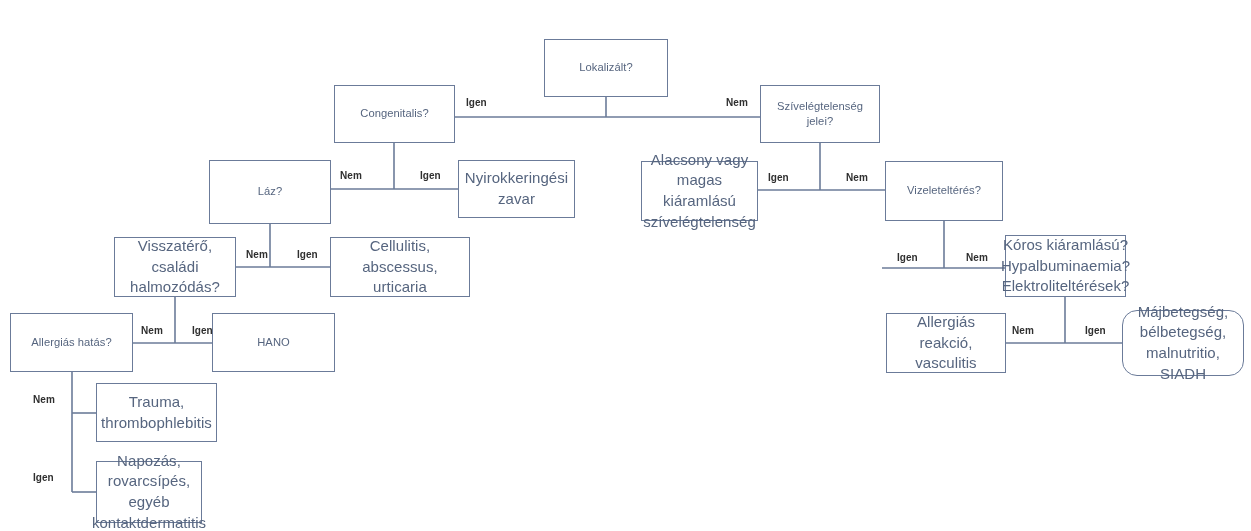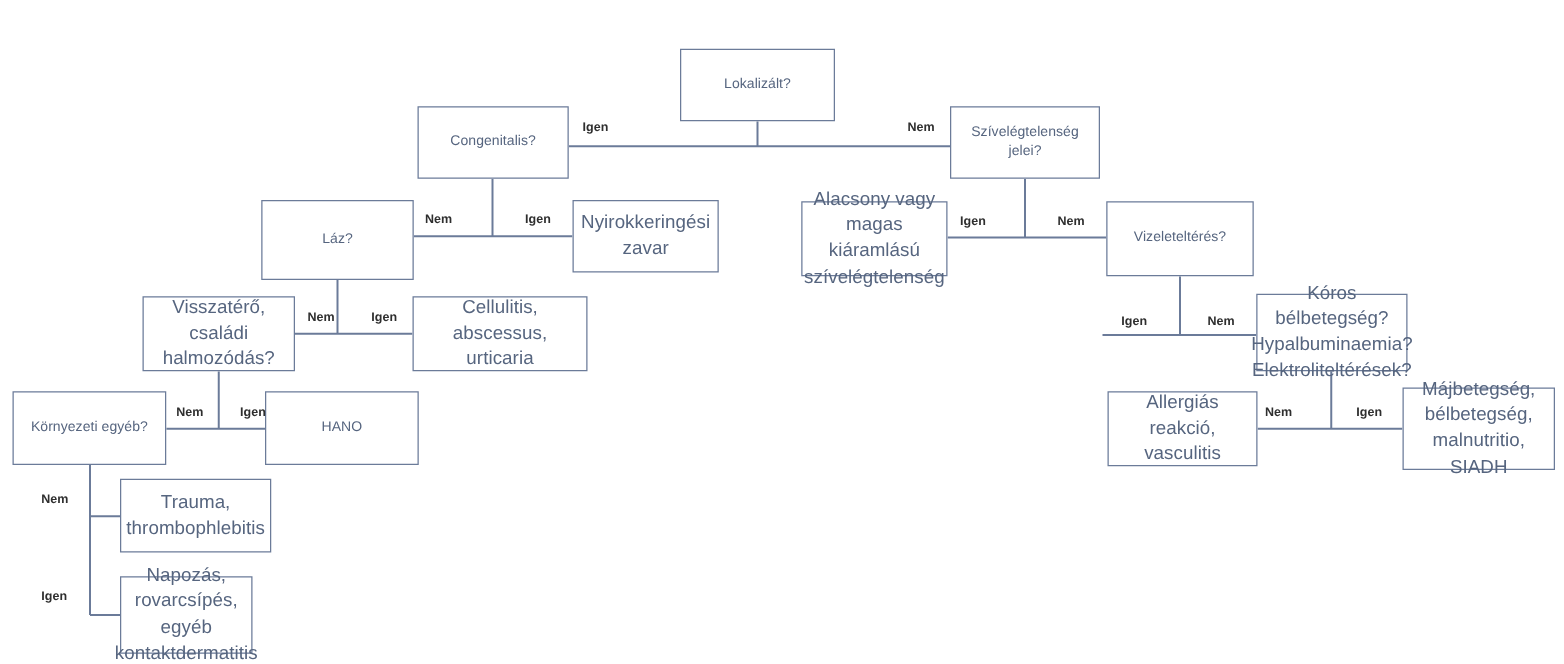--- a/index.html
+++ b/index.html
@@ -83,28 +83,28 @@
     <div class="node" style="left: 209px; top: 160px; width: 122px; height: 64px; border-color: rgb(107, 123, 153); color: rgb(86, 101, 127);">Láz?</div>
     <div class="node small" style="left: 458px; top: 160px; width: 117px; height: 58px; border-color: rgb(107, 123, 153); color: rgb(86, 101, 127);">Nyirokkeringési zavar</div>
     <div class="node small" style="left: 641px; top: 161px; width: 117px; height: 60px; border-color: rgb(107, 123, 153); color: rgb(86, 101, 127);">Alacsony vagy magas
 kiáramlású
 szívelégtelenség</div>
     <div class="node" style="left: 885px; top: 161px; width: 118px; height: 60px; border-color: rgb(107, 123, 153); color: rgb(86, 101, 127);">Vizeleteltérés?</div>
     <div class="node small" style="left: 114px; top: 237px; width: 122px; height: 60px; border-color: rgb(107, 123, 153); color: rgb(86, 101, 127);">Visszatérő, családi
 halmozódás?</div>
     <div class="node small" style="left: 330px; top: 237px; width: 140px; height: 60px; border-color: rgb(107, 123, 153); color: rgb(86, 101, 127);">Cellulitis, abscessus,
 urticaria</div>
-    <div class="node small" style="left: 1005px; top: 235px; width: 121px; height: 62px; border-color: rgb(107, 123, 153); color: rgb(86, 101, 127);">Kóros bélbetegség?
+    <div class="node small" style="left: 1005px; top: 235px; width: 121px; height: 62px; border-color: rgb(107, 123, 153); color: rgb(86, 101, 127);">Kóros kiáramlású?
 Hypalbuminaemia?
 Elektroliteltérések?</div>
-    <div class="node" style="left: 10px; top: 313px; width: 123px; height: 59px; border-color: rgb(107, 123, 153); color: rgb(86, 101, 127);">Környezeti egyéb?</div>
+    <div class="node" style="left: 10px; top: 313px; width: 123px; height: 59px; border-color: rgb(107, 123, 153); color: rgb(86, 101, 127);">Allergiás hatás?</div>
     <div class="node" style="left: 212px; top: 313px; width: 123px; height: 59px; border-color: rgb(107, 123, 153); color: rgb(86, 101, 127);">HANO</div>
     <div class="node small" style="left: 886px; top: 313px; width: 120px; height: 60px; border-color: rgb(107, 123, 153); color: rgb(86, 101, 127);">Allergiás reakció,
 vasculitis</div>
-    <div class="node small" style="left: 1122px; top: 310px; width: 122px; height: 66px; border-color: rgb(107, 123, 153); color: rgb(86, 101, 127);">Májbetegség,
+    <div class="node small" style="left: 1122px; top: 310px; width: 122px; height: 66px; border-color: rgb(107, 123, 153); color: rgb(86, 101, 127); border-radius: 15px;">Májbetegség,
 bélbetegség,
 malnutritio, SIADH</div>
     <div class="node small" style="left: 96px; top: 383px; width: 121px; height: 59px; border-color: rgb(107, 123, 153); color: rgb(86, 101, 127);">Trauma,
 thrombophlebitis</div>
     <div class="node small" style="left: 96px; top: 461px; width: 106px; height: 62px; border-color: rgb(107, 123, 153); color: rgb(86, 101, 127);">Napozás, rovarcsípés,
 egyéb kontaktdermatitis</div>
     <div class="edge-label" style="left: 466px; top: 97px; color: rgb(47, 47, 47);">Igen</div>
     <div class="edge-label" style="left: 726px; top: 97px; color: rgb(47, 47, 47);">Nem</div>
     <div class="edge-label" style="left: 340px; top: 170px; color: rgb(47, 47, 47);">Nem</div>
     <div class="edge-label" style="left: 420px; top: 170px; color: rgb(47, 47, 47);">Igen</div>

